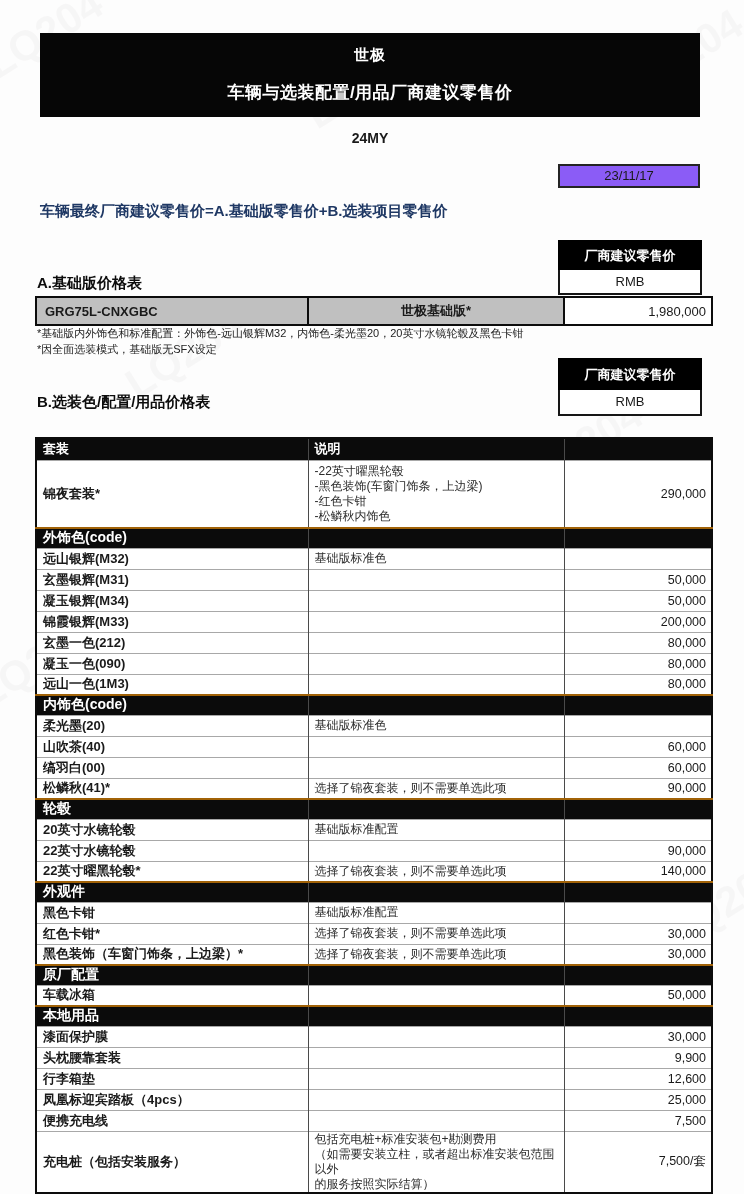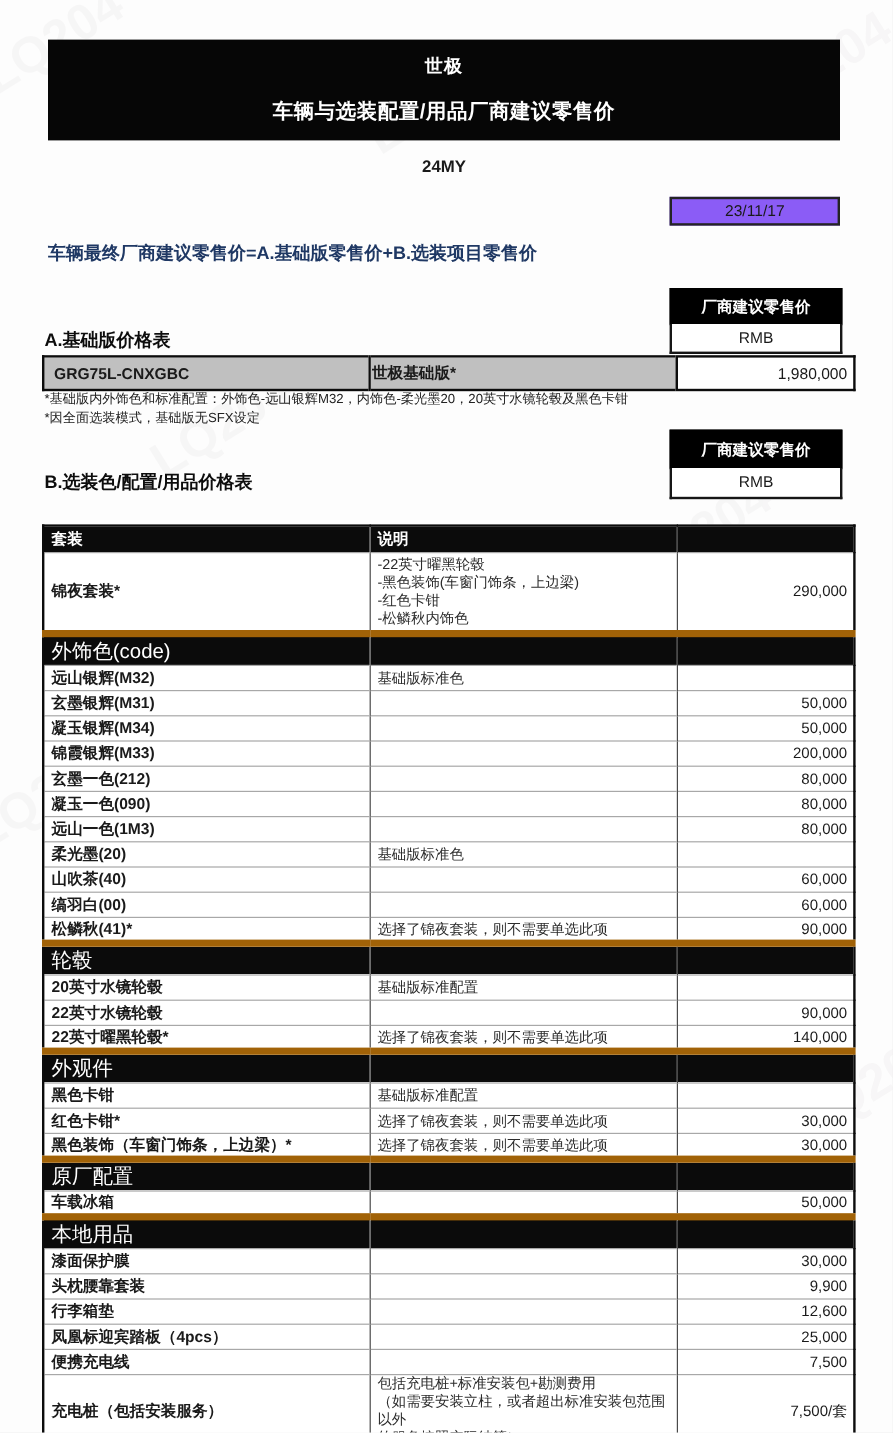--- a/index.html
+++ b/index.html
@@ -34,35 +34,35 @@
   .rmb-a{top:270px;height:23px;line-height:23px;}
   .rmb-b{top:390px;height:24px;line-height:24px;}
   .sec-title{position:absolute;left:37px;font-size:15px;font-weight:bold;z-index:2;color:#0d0d0d;}
   .title-a{top:274px;}
   .title-b{top:393px;}
   table{border-collapse:collapse;table-layout:fixed;z-index:2;position:absolute;background:#fff;}
   .table-a{left:35px;top:296px;width:676px;border:2px solid #0c0c0c;}
   .table-a td{height:24px;font-size:13px;overflow:hidden;white-space:nowrap;}
   .cell-gray{background:#c0c0c0;}
   .ta-code{padding-left:8px;font-weight:bold;border-right:2px solid #0c0c0c;}
-  .ta-name{font-weight:bold;border-right:2px solid #0c0c0c;}
+  .ta-name{text-align:center;font-weight:bold;border-right:2px solid #0c0c0c;}
   .ta-price{text-align:right;padding-right:5px;}
   .footnotes{position:absolute;left:37px;top:326px;font-size:11px;line-height:15.5px;color:#222;z-index:2;}
   .table-b{left:35px;top:437px;width:676px;border:2px solid #0c0c0c;}
   .table-b td{overflow:hidden;padding:0;vertical-align:middle;}
   .table-b td.c1{border-right:1px solid #4a4a4a;padding-left:6px;}
   .table-b td.c2{border-right:1px solid #4a4a4a;padding-left:6px;}
   .table-b td.c3{text-align:right;padding-right:5px;}
   .table-b tr.item-row td{border-top:1px solid #a8a8a8;}
   .table-b tr.item-row td.c1{font-size:13px;font-weight:bold;white-space:nowrap;}
   .table-b tr.item-row td.c2{font-size:12px;color:#2b2b2b;}
   .table-b tr.item-row td.c3{font-size:12.5px;}
   .table-b tr.item-row{height:21px;}
   .table-b tr.sec-row{height:20px;background:#0b0b0b;color:#fff;}
-  .table-b tr.sec-row td{font-size:17px;font-weight:normal;border-top:6px solid #a16207;}
+  .table-b tr.sec-row td{font-size:14px;font-weight:bold;border-top:2px solid #a16207;}
   .table-b tr.head-row{height:22px;background:#0b0b0b;color:#fff;}
   .table-b tr.head-row td{font-size:13px;font-weight:bold;}
   .desc-line{line-height:15px;}
 </style>
 </head>
 <body>
 
 <div class="page">
 
   <div class="wm-layer">
@@ -172,20 +172,25 @@
         <tr class="item-row">
           <td class="c1">凝玉一色(090)</td>
           <td class="c2"></td>
           <td class="c3">80,000</td>
         </tr>
         <tr class="item-row">
           <td class="c1">远山一色(1M3)</td>
           <td class="c2"></td>
           <td class="c3">80,000</td>
         </tr>
+        <tr class="sec-row">
+          <td class="c1">内饰色(code)</td>
+          <td class="c2"></td>
+          <td class="c3"></td>
+        </tr>
         <tr class="item-row">
           <td class="c1">柔光墨(20)</td>
           <td class="c2">基础版标准色</td>
           <td class="c3"></td>
         </tr>
         <tr class="item-row">
           <td class="c1">山吹茶(40)</td>
           <td class="c2"></td>
           <td class="c3">60,000</td>
         </tr>

